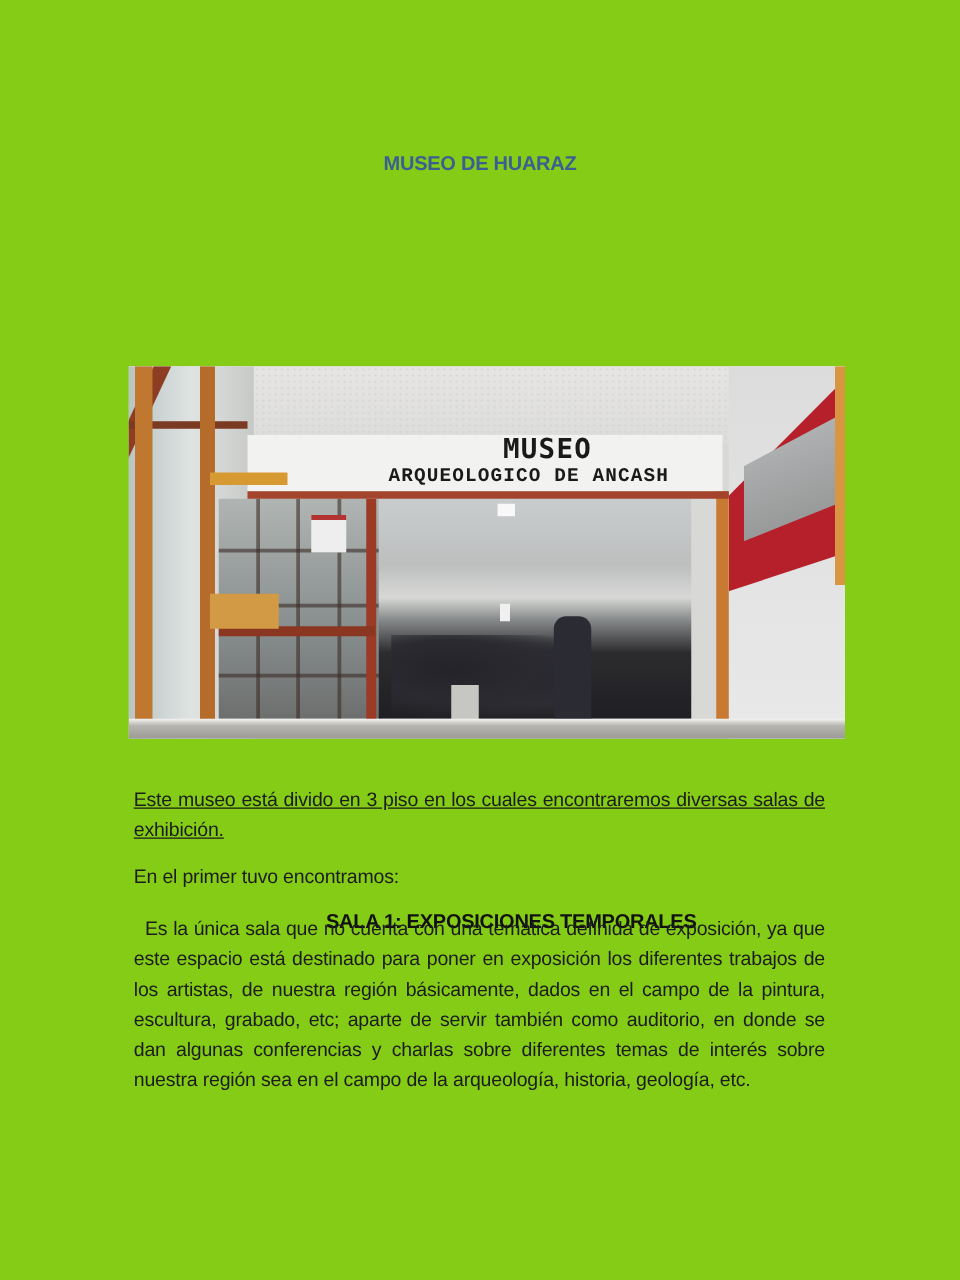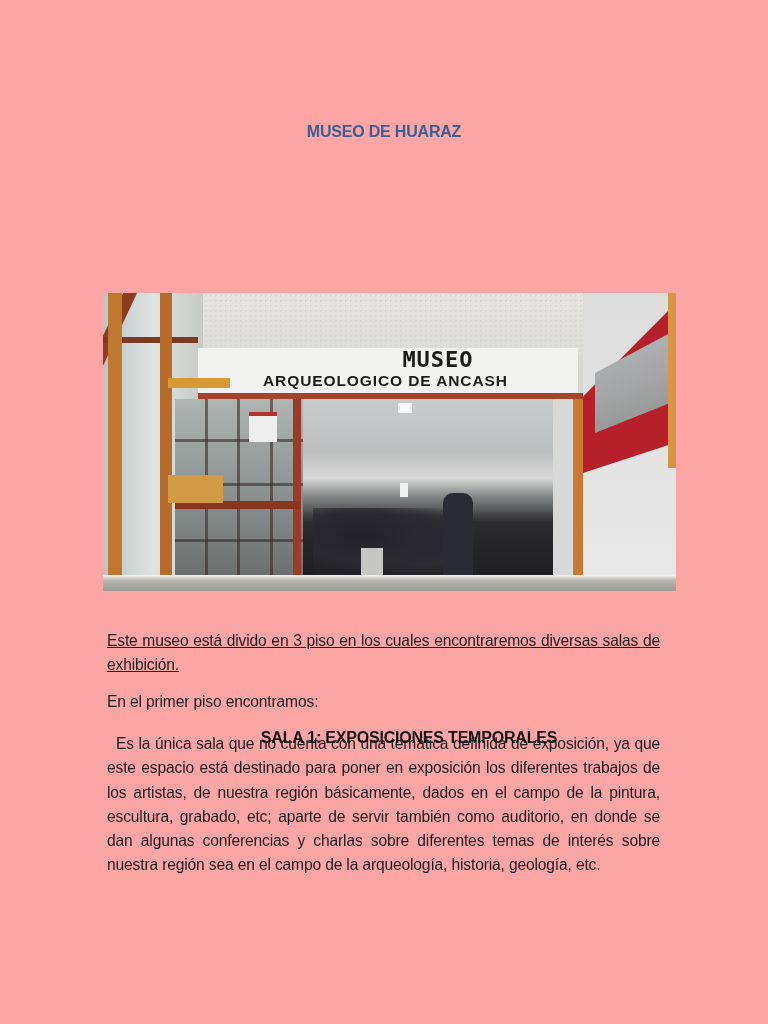--- a/index.html
+++ b/index.html
@@ -12,21 +12,21 @@
       height: 1024px;
       position: relative;
       overflow: hidden;
       font-family: "Liberation Sans", sans-serif;
       color: #1a1a1a;
     }
     .page {
       position: absolute;
       left: 0; top: 0;
       width: 768px; height: 1024px;
-      background: #fca5a5;
+      background: #84cc16;
     }
     .title {
       position: absolute;
       left: 0; width: 768px;
       top: 123px;
       text-align: center;
       font-weight: bold;
       font-size: 16px;
       color: #3b5f93;
       letter-spacing: -0.2px;
@@ -87,23 +87,24 @@
       left: 95px; top: 54px; width: 460px; text-align: center;
       font-weight: bold; font-size: 22px; color: #1a1a1a;
       font-family: "DejaVu Sans Mono", monospace;
       letter-spacing: 1px;
       padding-left: 20px;
       box-sizing: border-box;
     }
     .sign-line2 {
       left: 160px; top: 79px; width: 320px;
       font-size: 15.5px; color: #1a1a1a; font-weight: bold;
-      font-family: Liberation Sans, sans-serif;
+      font-family: Liberation Mono, monospace;
       letter-spacing: 0.9px;
       white-space: nowrap;
+      text-align: center;
     }
     .lintel {
       left: 95px; top: 100px; width: 385px; height: 6px;
       background: #a4442c;
     }
     .left-wall {
       left: 0; top: 0; width: 100px; height: 298px;
       background: linear-gradient(90deg, #b9c4c4 0%, #dfe3e2 50%, #c7c9c6 100%);
     }
     .left-post1 { left: 5px; top: 0; width: 14px; height: 290px; background: #c0772f; }
@@ -204,19 +205,19 @@
     <div class="ph sign-band"></div>
     <div class="ph yellow-tag"></div>
     <div class="ph sign-line1">MUSEO</div>
     <div class="ph sign-line2">ARQUEOLOGICO DE ANCASH</div>
     <div class="ph lintel"></div>
     <div class="ph ledge"></div>
   </div>
 
   <p class="para p2" style="margin:0">Este museo está divido en 3 piso en los cuales encontraremos diversas salas de exhibición.</p>
 
-  <p class="para p3" style="margin:0">En el primer piso encontramos:</p>
+  <p class="para p3" style="margin:0">En el primer tuvo encontramos:</p>
 
   <div class="subtitle">SALA 1: EXPOSICIONES TEMPORALES</div>
 
   <p class="para p4" style="margin:0">Es la única sala que no cuenta con una temática definida de exposición, ya que este espacio está destinado para poner en exposición los diferentes trabajos de los artistas, de nuestra región básicamente, dados en el campo de la pintura, escultura, grabado, etc; aparte de servir también como auditorio, en donde se dan algunas conferencias y charlas sobre diferentes temas de interés sobre nuestra región sea en el campo de la arqueología, historia, geología, etc.</p>
 
 </div>
 
 </body></html>

